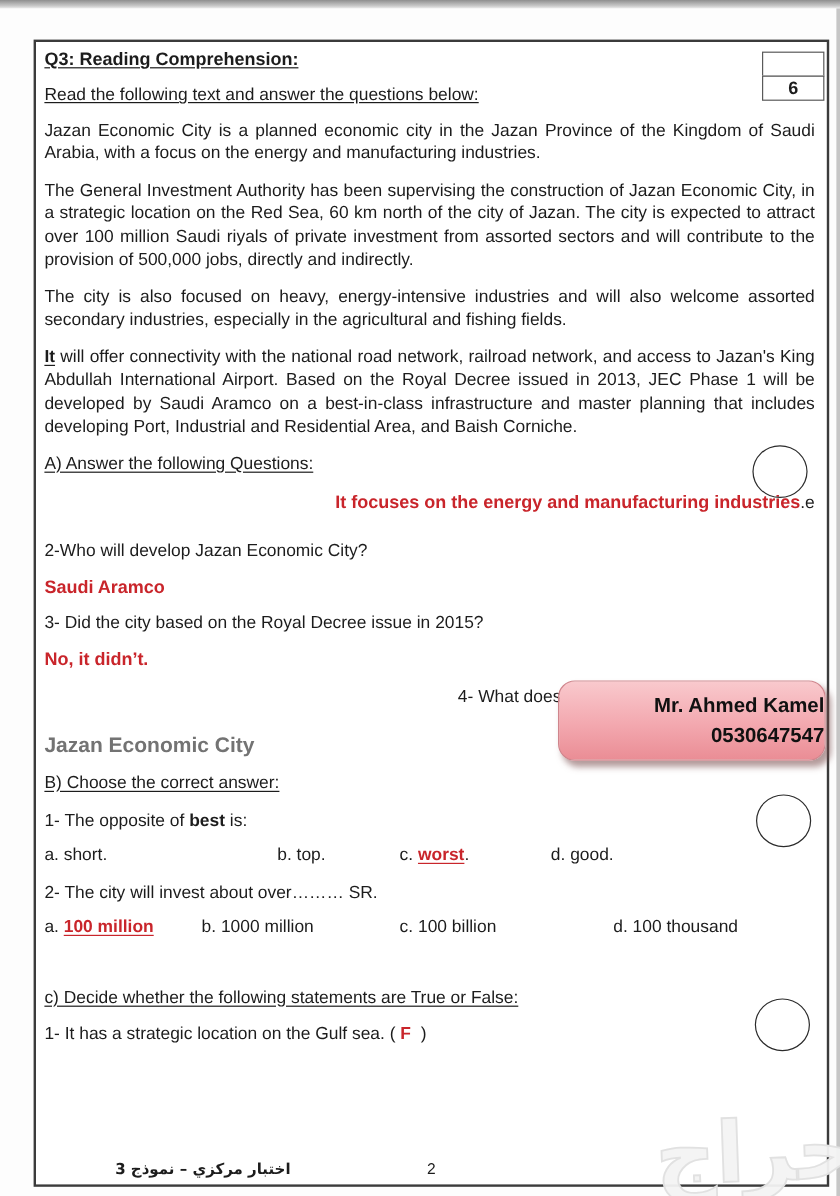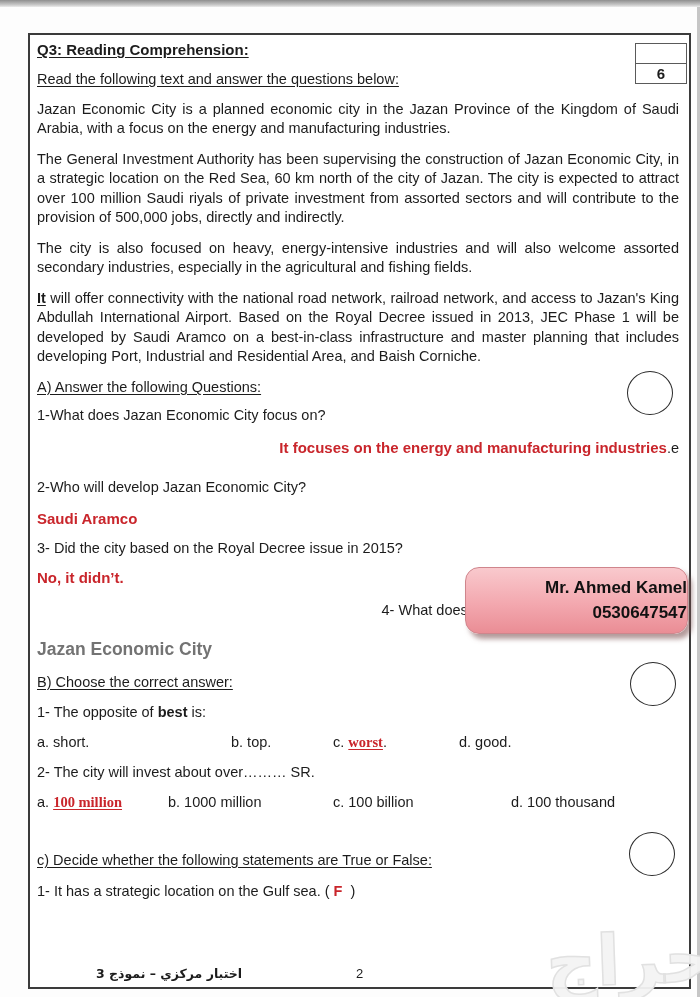--- a/index.html
+++ b/index.html
@@ -43,21 +43,21 @@
     position:absolute; left:435px; top:532px; width:223px; height:67px;
     border-radius:14px; border:1px solid #cf858c;
     background:linear-gradient(180deg,#f9c9cd 0%,#f3a8af 55%,#ea8d95 100%);
     box-shadow:4px 5px 5px rgba(118,72,72,0.55);
     display:flex; flex-direction:column; align-items:flex-end; justify-content:center;
     color:#111; font-weight:bold; font-size:17px; line-height:1.45;
   }
   .opt-row { display:flex; }
   .opt-row.r1 .o1 { width:194px; } .opt-row.r1 .o2 { width:102px; } .opt-row.r1 .o3 { width:126px; }
   .opt-row.r2 .o1 { width:131px; } .opt-row.r2 .o2 { width:165px; } .opt-row.r2 .o3 { width:178px; }
-  .ans-u { color:#c9252b; font-weight:bold; text-decoration:underline; text-underline-offset:2px; text-decoration-color:#c9252b;font-family:Liberation Serif, serif; }
+  .ans-u { color:#c9252b; font-weight:bold; text-decoration:underline; text-underline-offset:2px; text-decoration-color:#c9252b; }
   .q4 { padding-left:5px; }
   .footer { position:absolute; left:0; right:0; bottom:6px; height:18px; font-size:12.5px; }
   .footer-arabic { position:absolute; left:66px; bottom:0; font-weight:bold;
     font-family:"DejaVu Sans", sans-serif; direction:rtl; }
   .footer-page { position:absolute; left:0; right:0; bottom:0; text-align:center; font-size:13px; }
   .watermark { position:absolute; right:-14px; bottom:-4px;
     font-family:"DejaVu Sans", sans-serif; font-weight:bold; font-size:70px;
     color:rgba(243,243,243,0.95); -webkit-text-stroke:1.5px #e1e1e1;
     transform:rotate(-2deg); letter-spacing:6px; }
 </style>
@@ -78,21 +78,20 @@
       <div class="para mt10">Jazan Economic City is a planned economic city in the Jazan Province of the Kingdom of Saudi Arabia, with a focus on the energy and manufacturing industries.</div>
 
       <div class="para mt11">The General Investment Authority has been supervising the construction of Jazan Economic City, in a strategic location on the Red Sea, 60 km north of the city of Jazan. The city is expected to attract over 100 million Saudi riyals of private investment from assorted sectors and will contribute to the provision of 500,000 jobs, directly and indirectly.</div>
 
       <div class="para mt11">The city is also focused on heavy, energy-intensive industries and will also welcome assorted secondary industries, especially in the agricultural and fishing fields.</div>
 
       <div class="para mt11"><span class="b u">It</span><span> will offer connectivity with the national road network, railroad network, and access to Jazan's King Abdullah International Airport. Based on the Royal Decree issued in 2013, JEC Phase 1 will be developed by Saudi Aramco on a best-in-class infrastructure and master planning that includes developing Port, Industrial and Residential Area, and Baish Corniche.</span></div>
 
       <div class="mt11"><span class="u">A) Answer the following Questions:</span></div>
 
-      <div class="mt9">1-What does Jazan Economic City focus on?</div>
       <div class="mt12"><span class="red-ans">It focuses on the energy and manufacturing industries</span><span class="tail">.e</span></div>
 
       <div class="mt20">2-Who will develop Jazan Economic City?</div>
       <div class="red-ans mt11">Saudi Aramco</div>
 
       <div class="mt10">3- Did the city based on the Royal Decree issue in 2015?</div>
       <div class="red-ans mt10">No, it didn’t.</div>
 
       <div class="mt12 q4">4- What does the underlined pronoun refer to?</div>
       <div class="jec-title mt18">Jazan Economic City</div>

